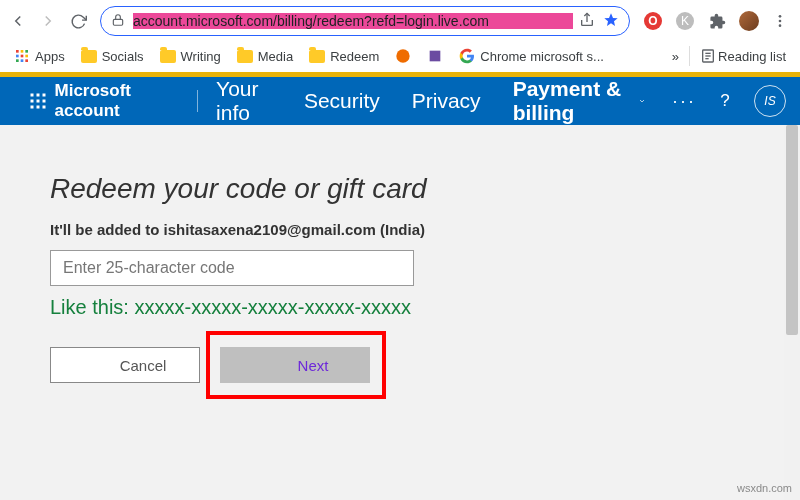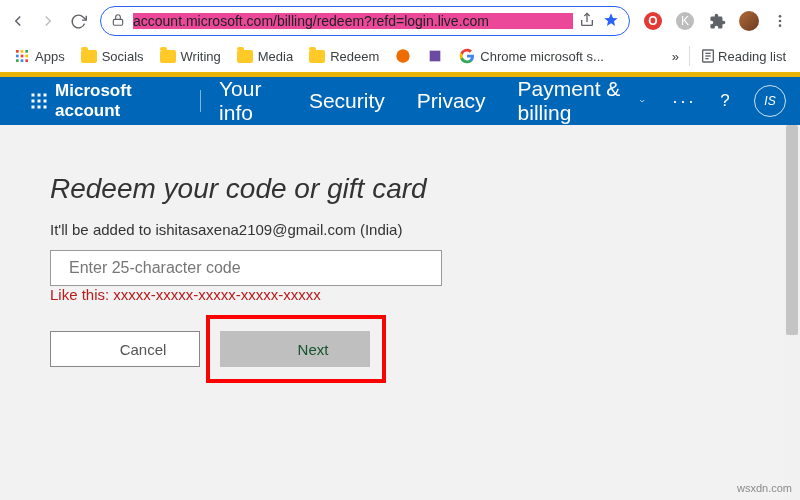--- a/index.html
+++ b/index.html
@@ -26,36 +26,36 @@
   .bookbar .spacer { flex:1; }
   .readlist { display:flex; align-items:flex-end; gap:2px; padding:2px 6px; }
   .gicon { width:16px; height:16px; }
   
   .mshdr { background:#0067b8; color:#fff; height:48px; display:flex; align-items:center; padding:0 10px 0 24px; gap:0; font-size:15px; }
   .waffle { width:34px; height:34px; display:flex; align-items:center; justify-content:center; }
   .brand { font-weight:600; font-size:17px; padding:0 14px 0 2px; }
   .vline { width:1px; height:22px; background:rgba(255,255,255,.5); margin:0 2px 0 6px;}
   .msnav { display:flex; align-items:center; gap:0; }
   .msnav .item { padding:0 16px; height:48px; display:flex; align-items:center; cursor:pointer; font-size:21px;}
-  .msnav .item.active { font-weight:400; }
+  .msnav .item.active { font-weight:700; }
   .msright { margin-left:auto; display:flex; align-items:center; gap:4px;}
   .msright .dots { font-size:18px; letter-spacing:2px; padding:0 10px;}
   .msright .help { width:30px; display:flex; justify-content:center; font-size:17px;}
   .userbubble { width:32px;height:32px;border:1px solid rgba(255,255,255,.8); border-radius:50%; display:flex;align-items:center;justify-content:center; font-size:12px; margin-left:10px; margin-right:4px;font-style:italic;}
   
   .app { display:flex; flex-direction:column; height:500px;}
   .grow { flex:1; background:#f2f2f2; padding:48px 0 0 50px; position:relative;}
   h1.title { font-weight:300; font-size:28px; color:#333; margin-bottom:16px;font-style:italic;}
-  .sub { font-size:15px; color:#333; margin-bottom:12px;}
-  .codebox { width:392px; height:36px; border:1px solid #999; background:#fff; padding:6px 18px; font-size:16px; color:#767676; display:flex; align-items:center;}
-  .hint { font-size:15px; color:#b91c1c; margin-top:0;}
+  .sub { font-size:15px; color:#333; margin-bottom:12px;font-weight:bold;}
+  .codebox { width:364px; height:36px; border:1px solid #999; background:#fff; padding:6px 12px; font-size:16px; color:#767676; display:flex; align-items:center;}
+  .hint { font-size:20px; color:#15803d; margin-top:10px;}
   .btnrow { display:flex; gap:20px; margin-top:28px;}
   .btn { width:150px; height:36px; display:flex; align-items:center; justify-content:center; font-size:15px; color:#555; cursor:pointer;padding-left:36px;}
   .btn.cancel { background:#fff; border:1px solid #888;}
-  .btn.next { background:#bfbfbf; color:#14532d; }
+  .btn.next { background:#bfbfbf; color:#6d28d9; }
   
   .watermark { position:absolute; right:8px; bottom:6px; font-size:11px; color:#8a8a8a;}
   .scrollbar { position:absolute; right:0; top:0; bottom:0; width:16px; background:#f1f1f1;}
   .scrollthumb { position:absolute; right:2px; top:0; width:12px; height:210px; background:#c4c4c4; border-radius:2px;}
 </style>
 </head>
 <body>
 
 <div class="app">
 

